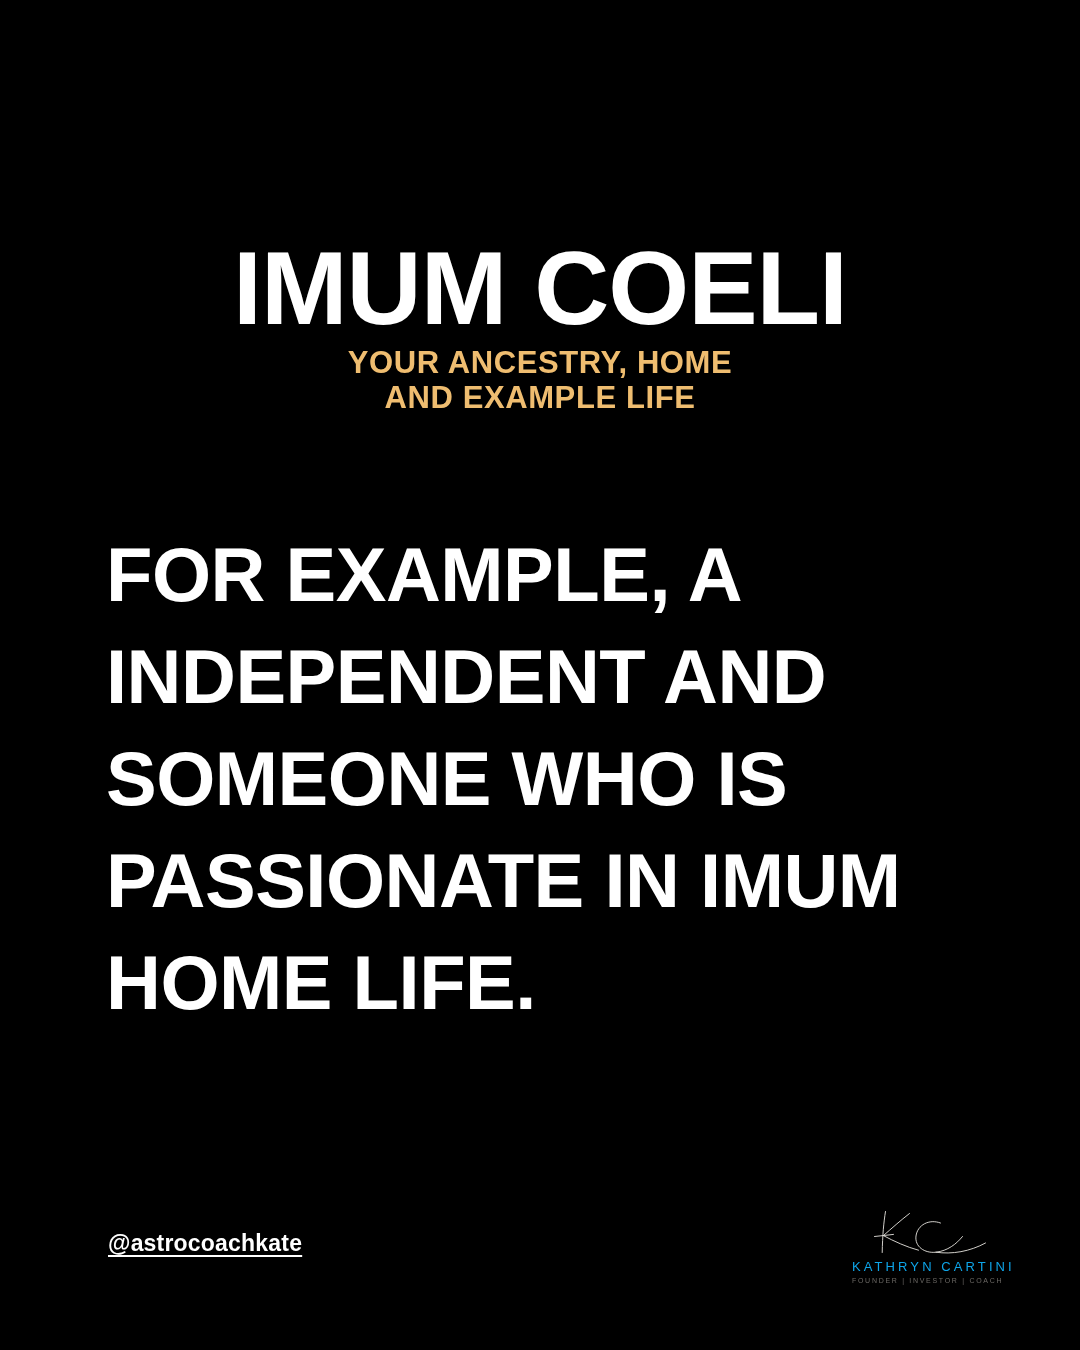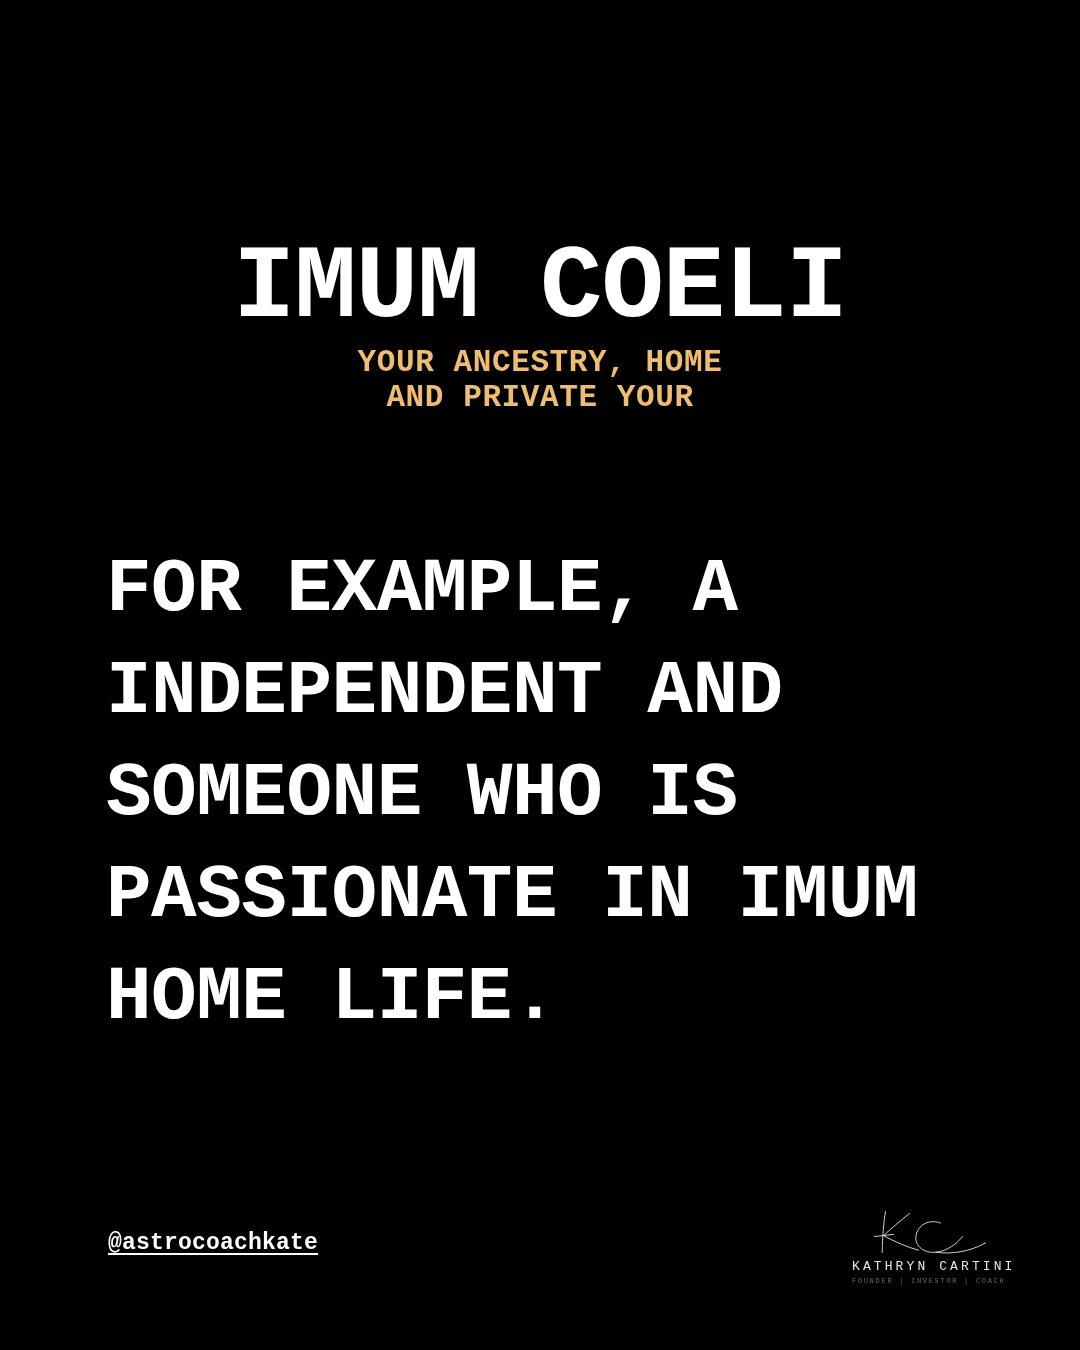--- a/index.html
+++ b/index.html
@@ -7,21 +7,21 @@
     margin: 0;
     padding: 0;
     background: #000000;
   }
   .canvas {
     position: relative;
     width: 1080px;
     height: 1350px;
     background: #000000;
     overflow: hidden;
-    font-family: Liberation Mono, monospace;
+    font-family: Liberation Sans, sans-serif;
     -webkit-font-smoothing: antialiased;
   }
 
   
   .header {
     position: absolute;
     top: 236px;
     left: 0;
     width: 1080px;
     text-align: center;
@@ -44,21 +44,21 @@
     color: #efbd70;
   }
   .subtitle .sub-line {
     display: block;
   }
 
   
   .body-copy {
     position: absolute;
     left: 106px;
-    top: 539px;
+    top: 524px;
     width: 900px;
   }
   .body-line {
     display: block;
     color: #ffffff;
     font-size: 76px;
     font-weight: 700;
     line-height: 102px;
     letter-spacing: -0.5px;
     white-space: nowrap;
@@ -91,21 +91,21 @@
     display: block;
     width: 150px;
     height: 56px;
   }
   .logo-name {
     display: block;
     margin-top: -2px;
     font-size: 13px;
     font-weight: 400;
     letter-spacing: 3.1px;
-    color: #e5e5e5;
+    color: #0ea5e9;
     white-space: nowrap;
   }
   .logo-tagline {
     display: block;
     margin-top: 3px;
     font-size: 7px;
     font-weight: 400;
     letter-spacing: 1.7px;
     color: #6d6a66;
     white-space: nowrap;
@@ -113,21 +113,21 @@
 </style>
 </head>
 <body>
 
 <div class="canvas">
 
   <div class="header">
     <h1 class="title">IMUM COELI</h1>
     <div class="subtitle">
       <span class="sub-line">YOUR ANCESTRY, HOME</span>
-      <span class="sub-line">AND PRIVATE YOUR</span>
+      <span class="sub-line">AND EXAMPLE LIFE</span>
     </div>
   </div>
 
   <div class="body-copy">
     <span class="body-line">FOR EXAMPLE, A</span>
     <span class="body-line">INDEPENDENT AND</span>
     <span class="body-line">SOMEONE WHO IS</span>
     <span class="body-line">PASSIONATE IN IMUM</span>
     <span class="body-line">HOME LIFE.</span>
   </div>

